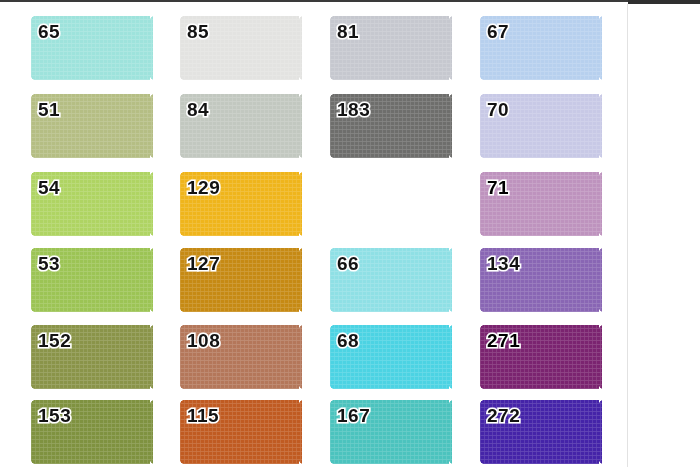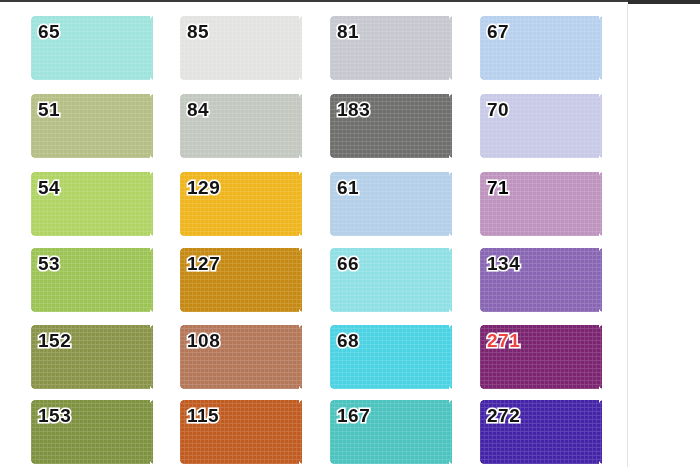--- a/index.html
+++ b/index.html
@@ -170,26 +170,20 @@
           <div class="swatch-texture"></div>
         </div>
         <div class="swatch-label" style="color: rgb(19, 19, 19); -webkit-text-stroke: 3.2px rgb(255, 255, 255);">54</div>
       </div>
       <div class="swatch-cell" style="left: 180px; top: 172px; width: 122px; height: 64px;">
         <div class="swatch-chip" style="width: 122px; height: 64px; background: rgb(239, 181, 28);">
           <div class="swatch-texture"></div>
         </div>
         <div class="swatch-label" style="color: rgb(19, 19, 19); -webkit-text-stroke: 3.2px rgb(255, 255, 255);">129</div>
       </div>
-      <div class="swatch-cell" style="left: 330px; top: 172px; width: 122px; height: 64px;">
-        <div class="swatch-chip" style="width: 122px; height: 64px; background: rgb(180, 207, 232);">
-          <div class="swatch-texture"></div>
-        </div>
-        <div class="swatch-label" style="color: rgb(19, 19, 19); -webkit-text-stroke: 3.2px rgb(255, 255, 255);">61</div>
-      </div>
       <div class="swatch-cell" style="left: 480px; top: 172px; width: 122px; height: 64px;">
         <div class="swatch-chip" style="width: 122px; height: 64px; background: rgb(190, 147, 190);">
           <div class="swatch-texture"></div>
         </div>
         <div class="swatch-label" style="color: #000000; -webkit-text-stroke: 3.2px rgb(255, 255, 255);">71</div>
       </div>
       <div class="swatch-cell" style="left: 31px; top: 248px; width: 122px; height: 64px;">
         <div class="swatch-chip" style="width: 122px; height: 64px; background: rgb(156, 196, 85);">
           <div class="swatch-texture"></div>
         </div>
@@ -228,21 +222,21 @@
       <div class="swatch-cell" style="left: 330px; top: 325px; width: 122px; height: 64px;">
         <div class="swatch-chip" style="width: 122px; height: 64px; background: rgb(76, 211, 227);">
           <div class="swatch-texture"></div>
         </div>
         <div class="swatch-label" style="color: rgb(19, 19, 19); -webkit-text-stroke: 3.2px rgb(255, 255, 255);">68</div>
       </div>
       <div class="swatch-cell" style="left: 480px; top: 325px; width: 122px; height: 64px;">
         <div class="swatch-chip" style="width: 122px; height: 64px; background: rgb(123, 36, 112);">
           <div class="swatch-texture"></div>
         </div>
-        <div class="swatch-label" style="color: #ef4444; -webkit-text-stroke: 3.2px rgb(255, 255, 255);">271</div>
+        <div class="swatch-label" style="color: #000000; -webkit-text-stroke: 3.2px rgb(255, 255, 255);">271</div>
       </div>
       <div class="swatch-cell" style="left: 31px; top: 400px; width: 122px; height: 64px;">
         <div class="swatch-chip" style="width: 122px; height: 64px; background: rgb(127, 146, 64);">
           <div class="swatch-texture"></div>
         </div>
         <div class="swatch-label" style="color: rgb(19, 19, 19); -webkit-text-stroke: 3.2px rgb(255, 255, 255);">153</div>
       </div>
       <div class="swatch-cell" style="left: 180px; top: 400px; width: 122px; height: 64px;">
         <div class="swatch-chip" style="width: 122px; height: 64px; background: rgb(192, 91, 34);">
           <div class="swatch-texture"></div>

